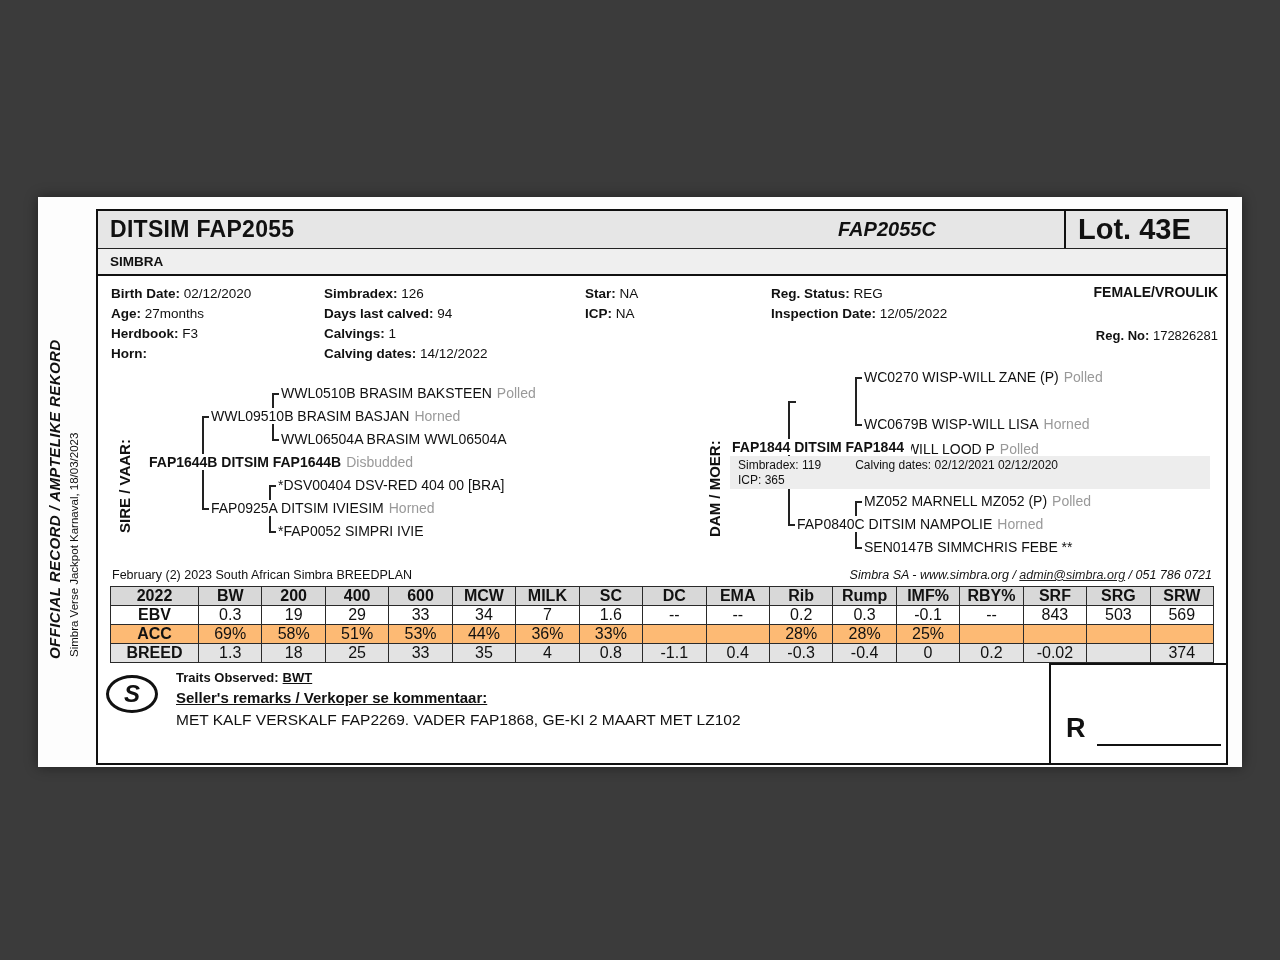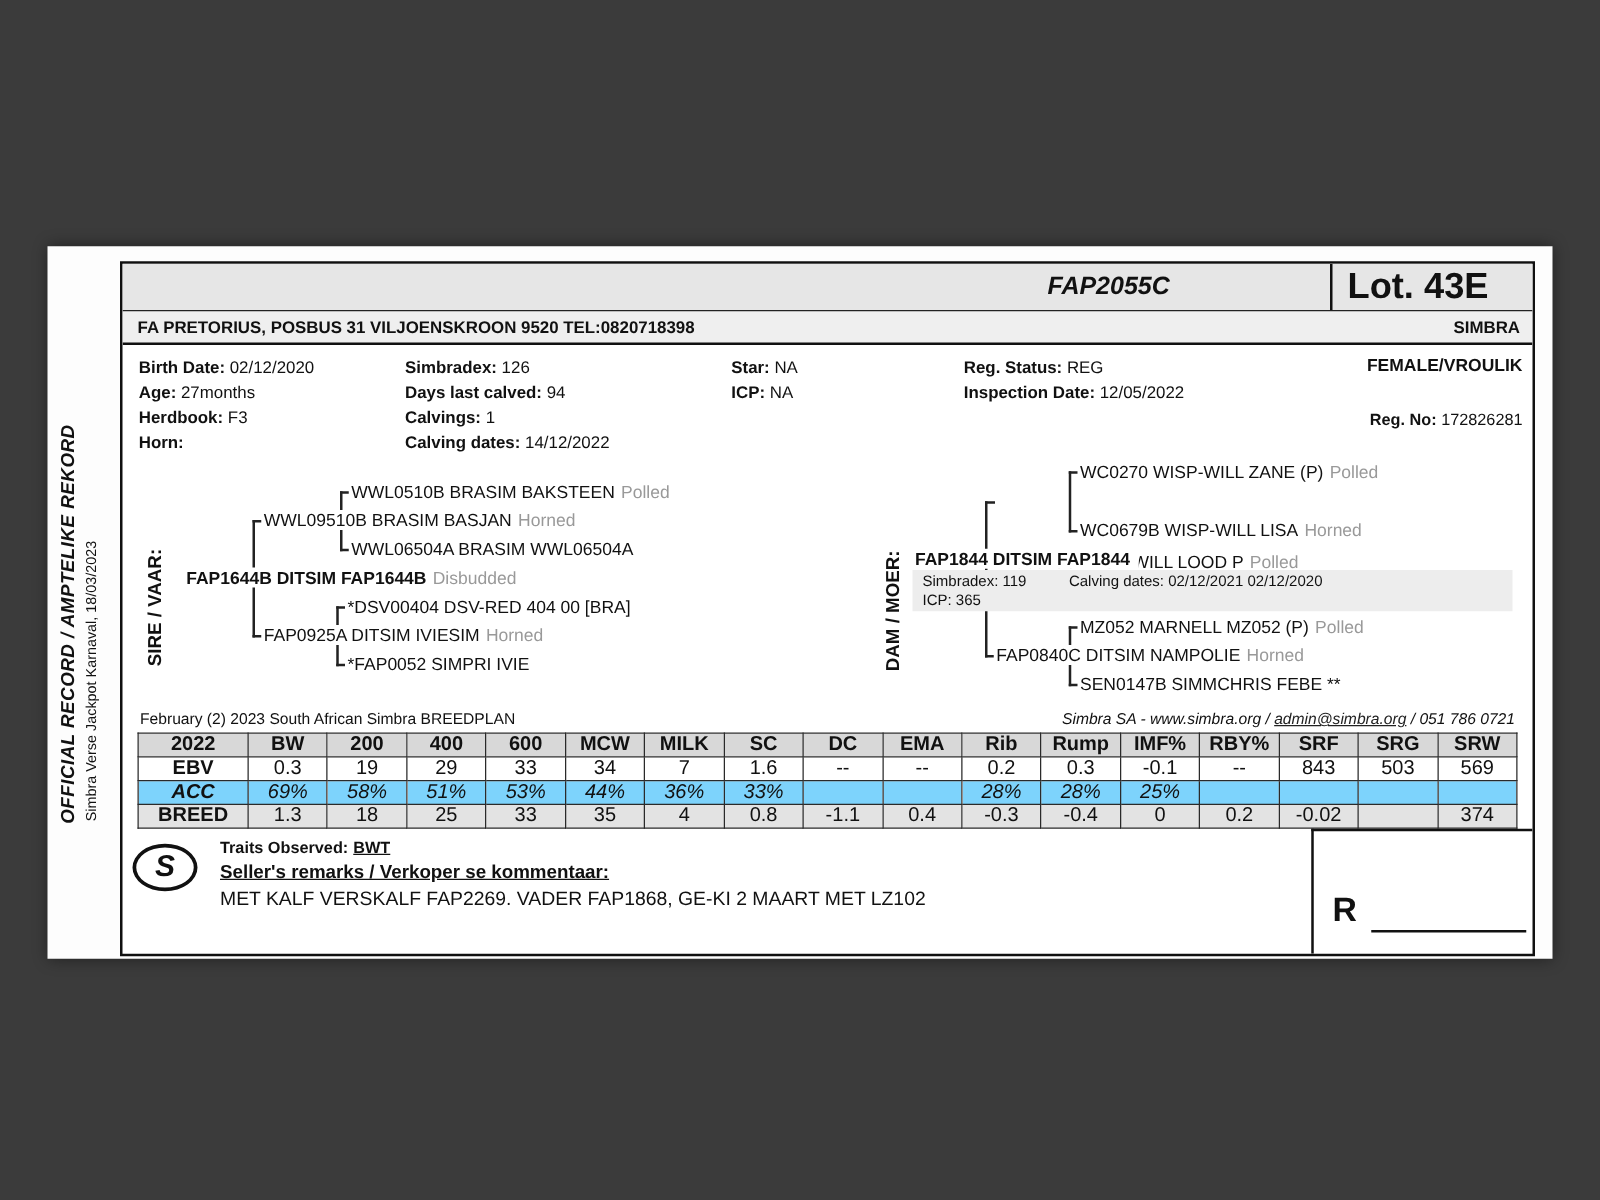--- a/index.html
+++ b/index.html
@@ -65,21 +65,21 @@
   .caption { height:18px; display:flex; justify-content:space-between; align-items:flex-end; padding:0 14px 2px 14px; font-size:12.5px; }
   .cap-right { font-style:italic; }
   .cap-right a { color:#222; text-decoration:underline; }
 
   
   table.ebv { border-collapse:collapse; margin:2px 12px 0 12px; width:1104px; table-layout:fixed; font-size:16px; }
   table.ebv th, table.ebv td { border:1px solid #2a2a2a; text-align:center; height:18px; padding:0 2px; font-weight:normal; overflow:hidden; }
   table.ebv thead th { background:#d8d8d8; font-weight:bold; }
   table.ebv .rl { font-weight:bold; }
   table.ebv col.cfirst { width:88px; }
-  tr.acc { font-style:italic; background:#7dd3fc;padding-left:38px; }
+  tr.acc { background:#fdba74;padding-left:38px; }
   tr.breed { background:#e3e3e3; }
 
   
   .footer { position:relative; height:100px; }
   .logo { position:absolute; left:8px; top:12px; width:52px; height:38px; border:3px solid #111; border-radius:50%; display:flex; align-items:center; justify-content:center; font-size:24px; font-weight:bold; font-style:italic; }
   .traits { position:absolute; left:78px; top:7px; font-weight:bold; font-size:13px; }
   .traits .tv { text-decoration:underline; margin-left:4px; }
   .remarks-h { position:absolute; left:78px; top:26px; font-weight:bold; font-size:15px; text-decoration:underline; }
   .remark-text { position:absolute; left:78px; top:48px; font-size:15.5px; }
   .pricecell { position:absolute; right:0; top:0; bottom:0; width:177px; border-left:2px solid #111; border-top:2px solid #111; }
@@ -90,26 +90,26 @@
 <body>
 
 <div id="doc">
 
   <div id="side1" class="vtext">OFFICIAL RECORD / AMPTELIKE REKORD</div>
   <div id="side2" class="vtext">Simbra Verse Jackpot Karnaval, 18/03/2023</div>
 
   <div id="box">
 
     <div class="titlebar">
+      <span class="animal">DITSIM FAP2055</span>
       <span class="tattoo">FAP2055C</span>
       <span class="lotcell">Lot. 43E</span>
     </div>
 
     <div class="addrbar">
-      <span>FA PRETORIUS, POSBUS 31 VILJOENSKROON 9520 TEL:0820718398</span>
       <span>SIMBRA</span>
     </div>
 
     <div class="info">
       <div class="col c1">
         <div><b>Birth Date:</b> <span>02/12/2020</span></div>
         <div><b>Age:</b> <span>27months</span></div>
         <div><b>Herdbook:</b> <span>F3</span></div>
         <div><b>Horn:</b> <span></span></div>
       </div>

